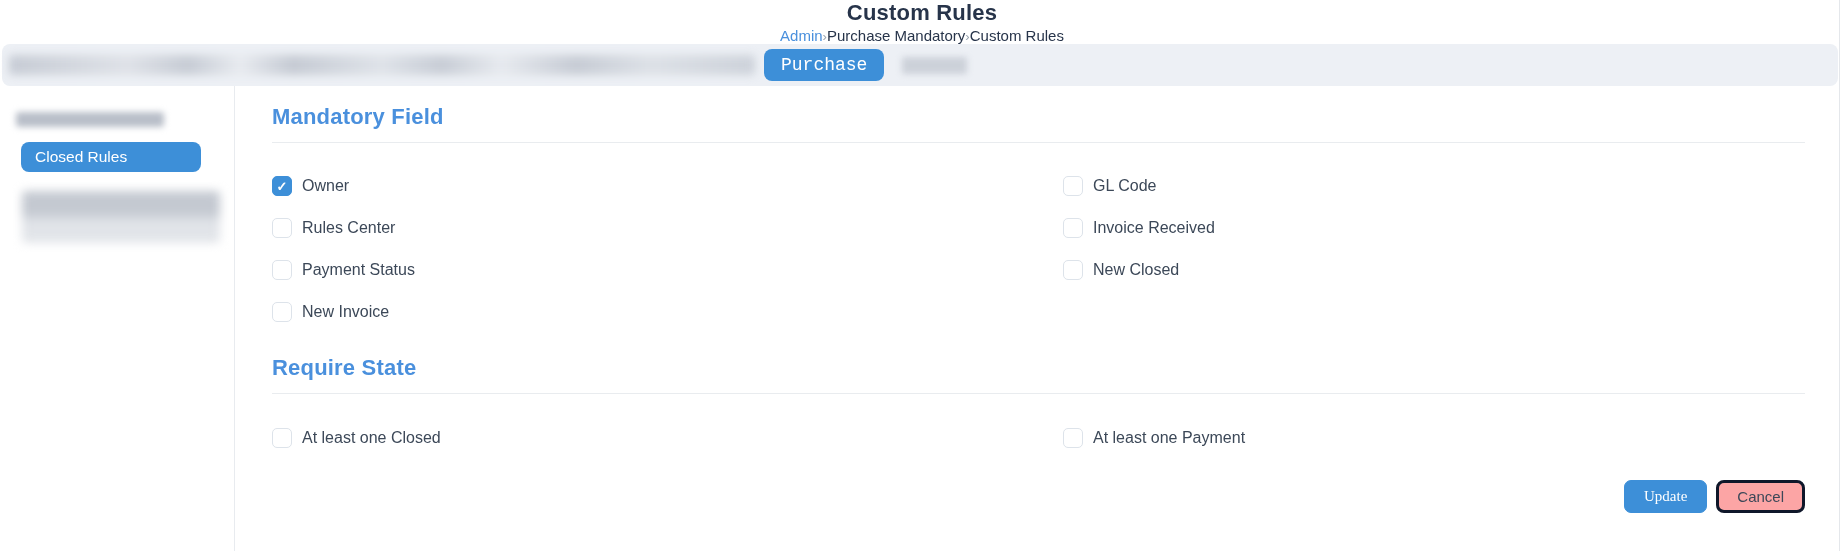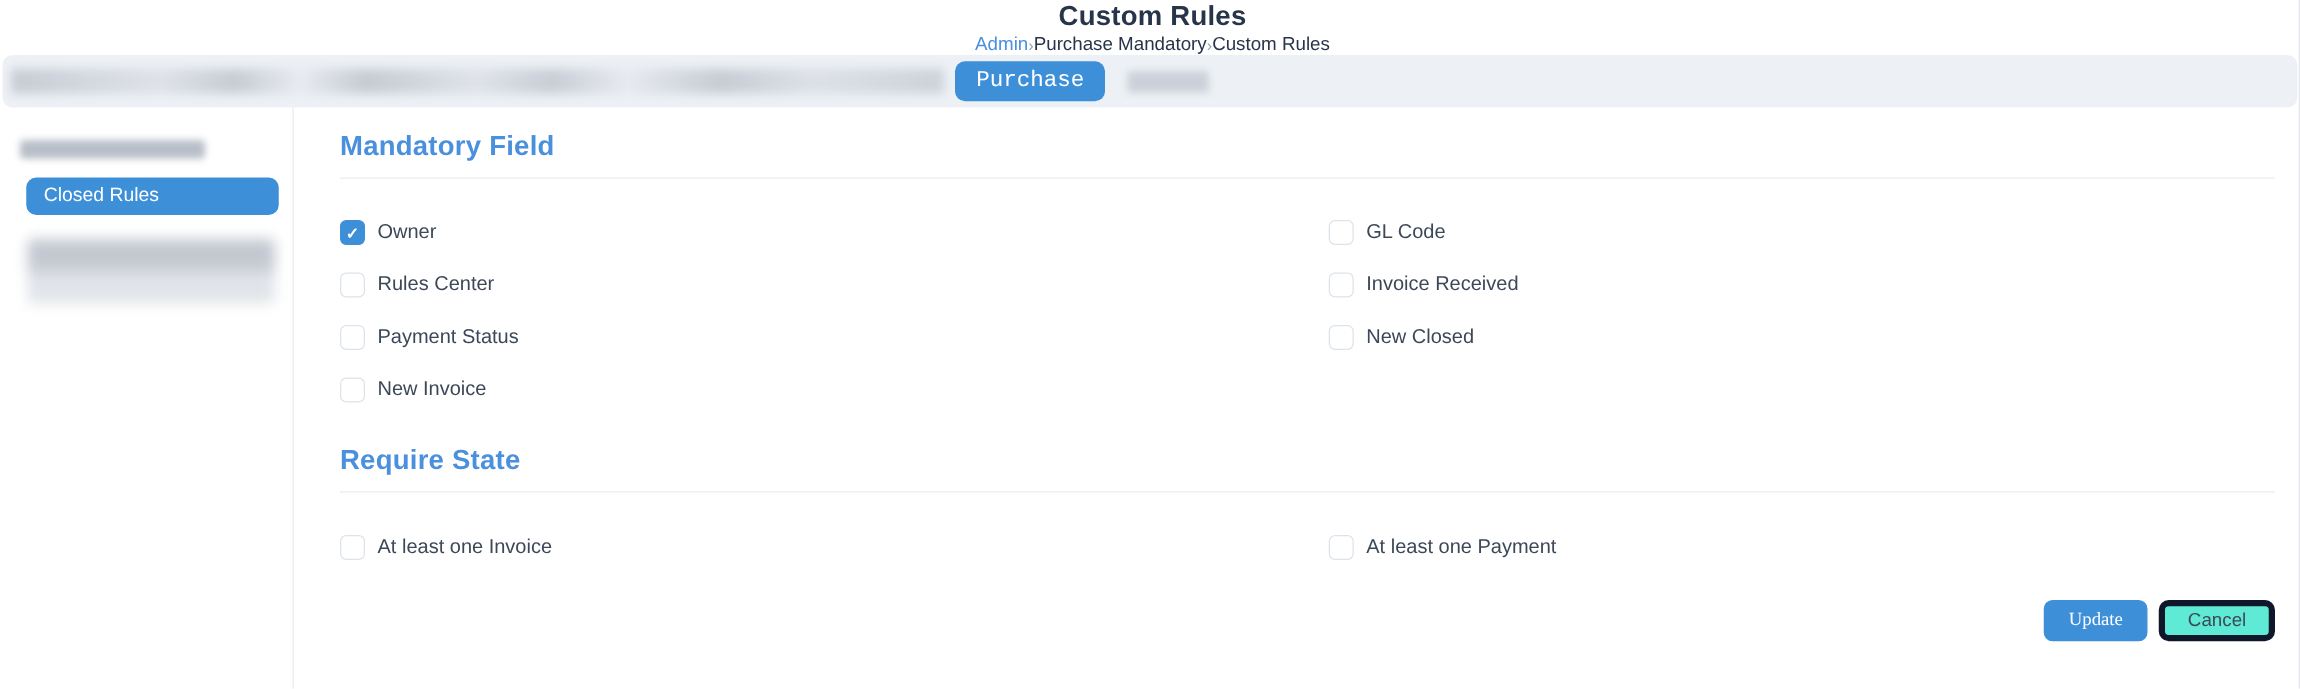--- a/index.html
+++ b/index.html
@@ -31,47 +31,47 @@
     background:var(--accent,#3d8fd8); color:#fff; font-size:18px; font-weight:500;
     font-family:Liberation Mono, monospace; cursor:pointer; }
   .redacted-chip { margin-left:18px; width:65px; height:17px; border-radius:2px;
     background:#ccd1d9; filter:blur(3px); }
 
   
   .content { display:flex; height:465px; }
   .sidebar { width:235px; flex:none; border-right:1px solid #e8ebef; padding-top:26px; }
   .side-redacted-1 { margin-left:16px; width:148px; height:15px; border-radius:3px;
     background:#b9bfc9; filter:blur(3px); }
-  .side-active { margin:15px 0 0 21px; width:202px; height:30px; border:none;
+  .side-active { margin:15px 0 0 21px; width:180px; height:30px; border:none;
     border-radius:8px; background:var(--accent,#3d8fd8); color:#fff; font-size:15.5px;
     font-weight:500; font-family:inherit; text-align:left; padding:0 0 0 14px; cursor:pointer; }
   .side-redacted-2 { margin:19px 0 0 22px; width:198px; height:52px; border-radius:4px;
     background:linear-gradient(180deg,#c4c9d1 0%,#c4c9d1 42%,#e0e3e8 58%,#e3e6ea 100%);
     filter:blur(5px); }
 
-  .main { flex:1; padding:18px 20px 0 37px; }
+  .main { flex:1; padding:18px 35px 0 37px; }
   .section-title { font-size:22px; line-height:26px; font-weight:700;
     color:var(--heading,#4a90dd); letter-spacing:.2px; }
   .divider { height:1px; background:var(--divider,#e9ecef); margin-top:12px; }
   .cb-grid { margin-top:33px; display:grid; grid-template-columns:791px auto;
     row-gap:22px; justify-content:start; }
   .cb-grid.single-row { margin-top:34px; }
   .cb-row { display:flex; align-items:center; height:20px; cursor:pointer; width:max-content; }
   .cb-box { width:20px; height:20px; border-radius:5px; border:1px solid #dde3ea;
     background:#fff; margin-right:10px; flex:none; display:flex; align-items:center;
     justify-content:center; }
   .cb-box.checked { background:var(--accent,#3d8fd8); border-color:var(--accent,#3d8fd8);
     color:#fff; font-size:13px; font-weight:700; }
   .cb-label { font-size:16px; color:var(--label-text,#3c4858); }
 
   .actions { margin-top:32px; display:flex; justify-content:flex-end; gap:9px; }
   .btn { height:33px; border-radius:7px; font-size:15px; font-family:inherit; cursor:pointer; }
   .btn-primary { background:var(--accent,#3d8fd8); border:1px solid var(--accent,#3d8fd8);
     color:#fff; padding:0 19px;font-family:Liberation Serif, serif; }
-  .btn-outline { background:#5eead4; border:5px solid #0f172a;
+  .btn-outline { background:#fca5a5; border:3px solid #0f172a;
     color:var(--label-text,#3c4858); padding:0 18px; border-radius:8px; }
 </style>
 </head>
 <body>
 
 <div class="header">
   <div class="page-title">Custom Rules</div>
   <div class="breadcrumb">
     <span class="crumb link">Admin</span>
     <span class="crumb-sep">›</span>
@@ -129,21 +129,21 @@
           </label>
         </div>
     </section>
 
     <section>
       <h2 class="section-title" style="margin-top:33px">Require State</h2>
       <div class="divider"></div>
       <div class="cb-grid single-row">
           <label class="cb-row">
             <span class="cb-box"></span>
-            <span class="cb-label">At least one Invoice</span>
+            <span class="cb-label">At least one Closed</span>
           </label>
           <label class="cb-row">
             <span class="cb-box"></span>
             <span class="cb-label">At least one Payment</span>
           </label>
         </div>
     </section>
 
     <div class="actions">
       <button class="btn btn-primary">Update</button>

